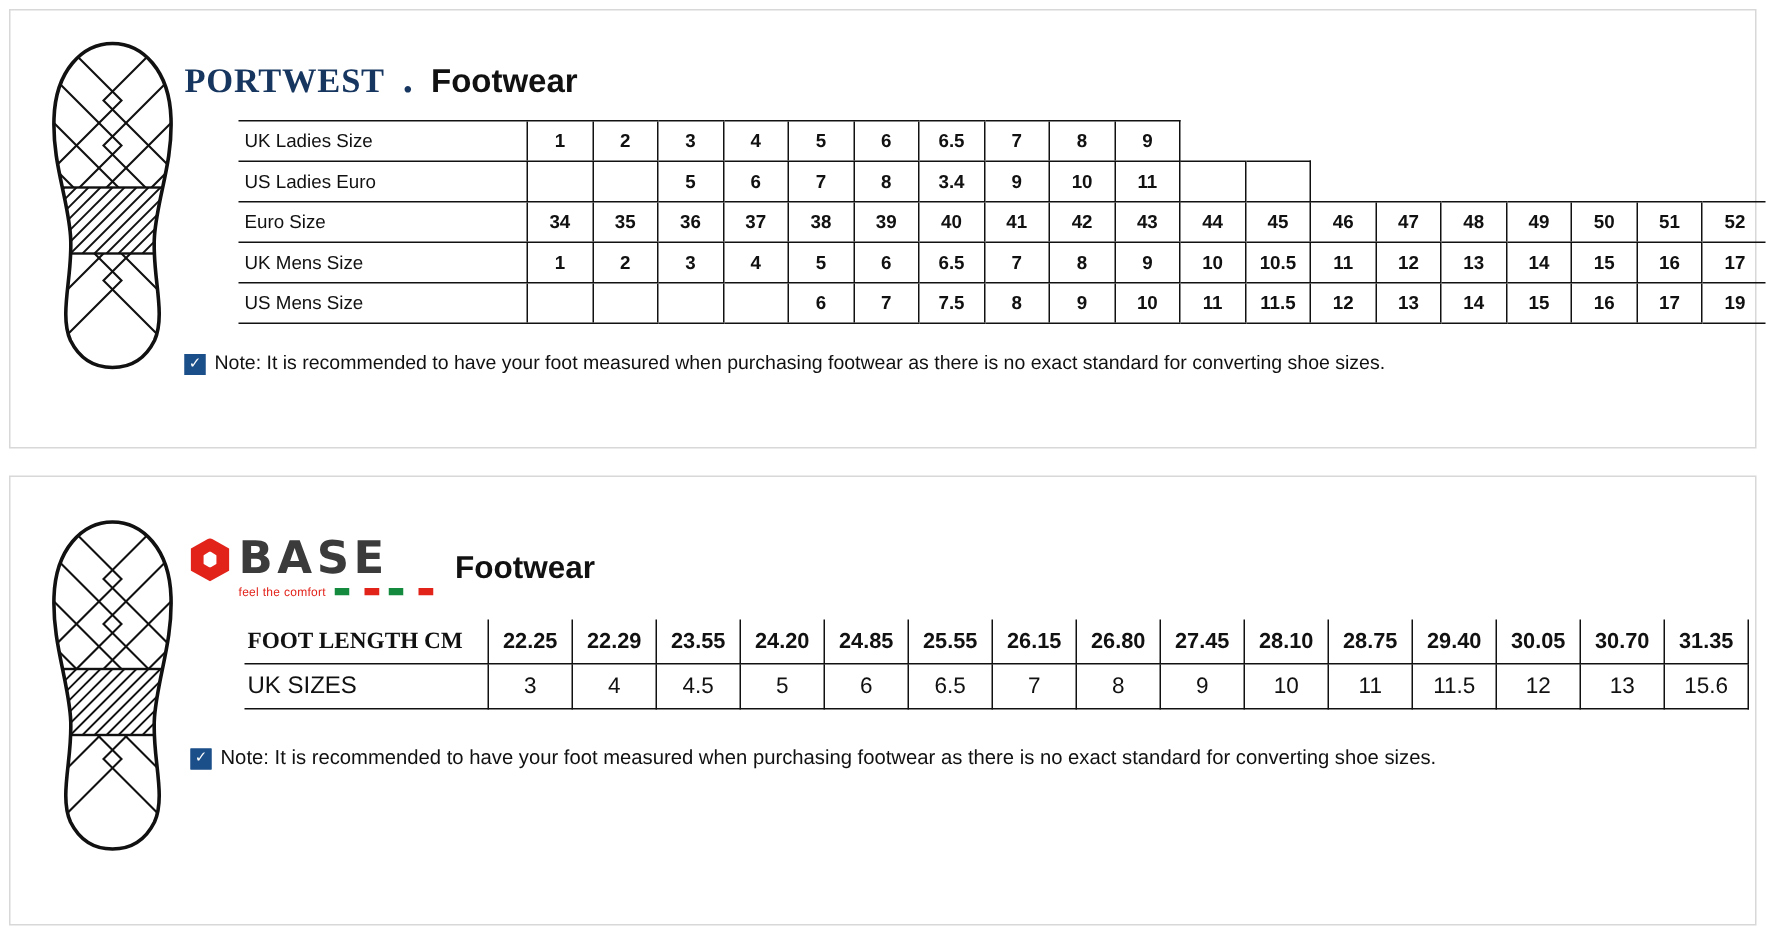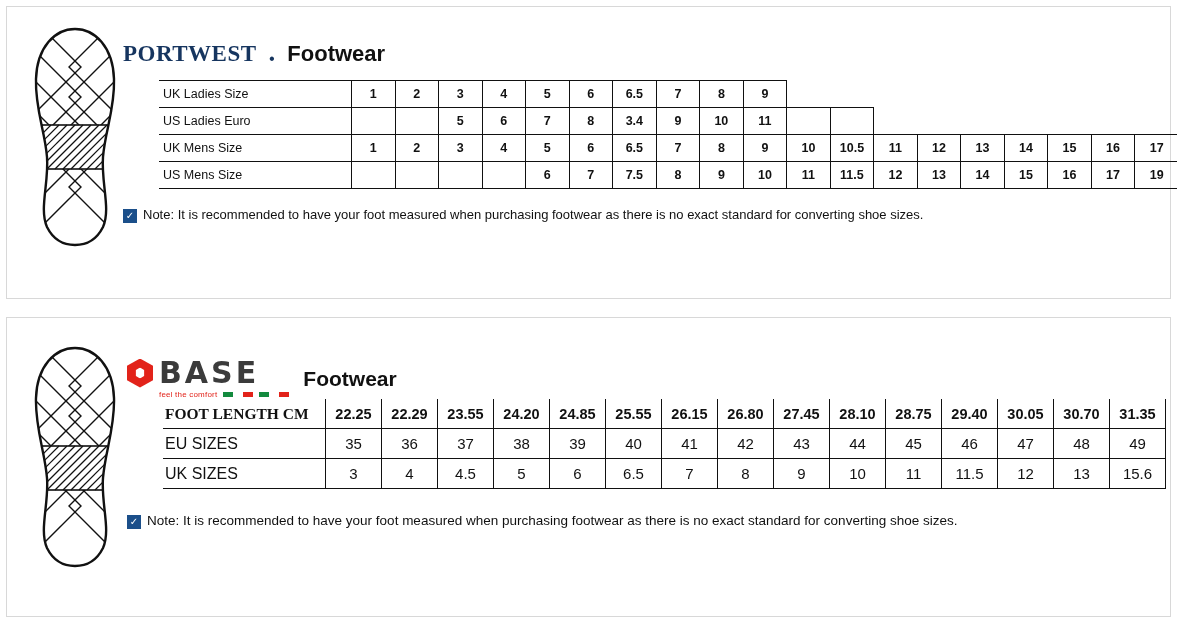--- a/index.html
+++ b/index.html
@@ -113,21 +113,21 @@
     border-left: none;
     border-top: none;
     border-bottom: none;
   }
 
   
   .base-brand {
     display: flex;
     align-items: center;
     gap: 14px;
-    margin-bottom: 0;
+    margin-bottom: 14px;
   }
   .base-logo {
     display: flex;
     flex-direction: column;
     align-items: flex-start;
   }
   .base-logo-top {
     display: flex;
     align-items: center;
     gap: 6px;
@@ -345,20 +345,42 @@
           <td class="lastcell"></td>
           <td class="blank-noborder"></td>
           <td class="blank-noborder"></td>
           <td class="blank-noborder"></td>
           <td class="blank-noborder"></td>
           <td class="blank-noborder"></td>
           <td class="blank-noborder"></td>
           <td class="blank-noborder"></td>
         </tr>
         <tr>
+          <td class="rowlabel">Euro Size</td>
+          <td>34</td>
+          <td>35</td>
+          <td>36</td>
+          <td>37</td>
+          <td>38</td>
+          <td>39</td>
+          <td>40</td>
+          <td>41</td>
+          <td>42</td>
+          <td>43</td>
+          <td>44</td>
+          <td>45</td>
+          <td>46</td>
+          <td>47</td>
+          <td>48</td>
+          <td>49</td>
+          <td>50</td>
+          <td>51</td>
+          <td class="lastcell">52</td>
+        </tr>
+        <tr>
           <td class="rowlabel">UK Mens Size</td>
           <td>1</td>
           <td>2</td>
           <td>3</td>
           <td>4</td>
           <td>5</td>
           <td>6</td>
           <td>6.5</td>
           <td>7</td>
           <td>8</td>
@@ -494,38 +516,20 @@
           <td class="cell">26.80</td>
           <td class="cell">27.45</td>
           <td class="cell">28.10</td>
           <td class="cell">28.75</td>
           <td class="cell">29.40</td>
           <td class="cell">30.05</td>
           <td class="cell">30.70</td>
           <td class="cell">31.35</td>
         </tr>
         <tr>
-          <td class="rowlabel">EU SIZES</td>
-          <td class="cell">35</td>
-          <td class="cell">36</td>
-          <td class="cell">37</td>
-          <td class="cell">38</td>
-          <td class="cell">39</td>
-          <td class="cell">40</td>
-          <td class="cell">41</td>
-          <td class="cell">42</td>
-          <td class="cell">43</td>
-          <td class="cell">44</td>
-          <td class="cell">45</td>
-          <td class="cell">46</td>
-          <td class="cell">47</td>
-          <td class="cell">48</td>
-          <td class="cell">49</td>
-        </tr>
-        <tr>
           <td class="rowlabel">UK SIZES</td>
           <td class="cell">3</td>
           <td class="cell">4</td>
           <td class="cell">4.5</td>
           <td class="cell">5</td>
           <td class="cell">6</td>
           <td class="cell">6.5</td>
           <td class="cell">7</td>
           <td class="cell">8</td>
           <td class="cell">9</td>

